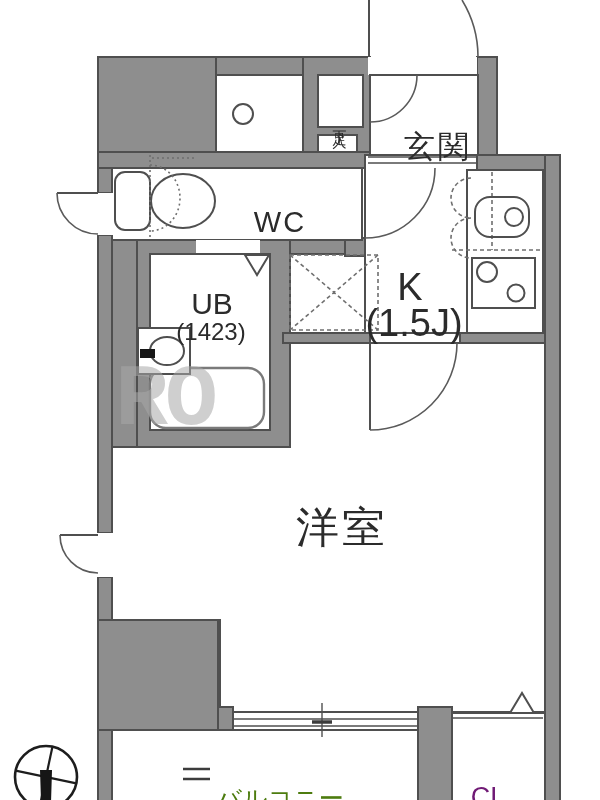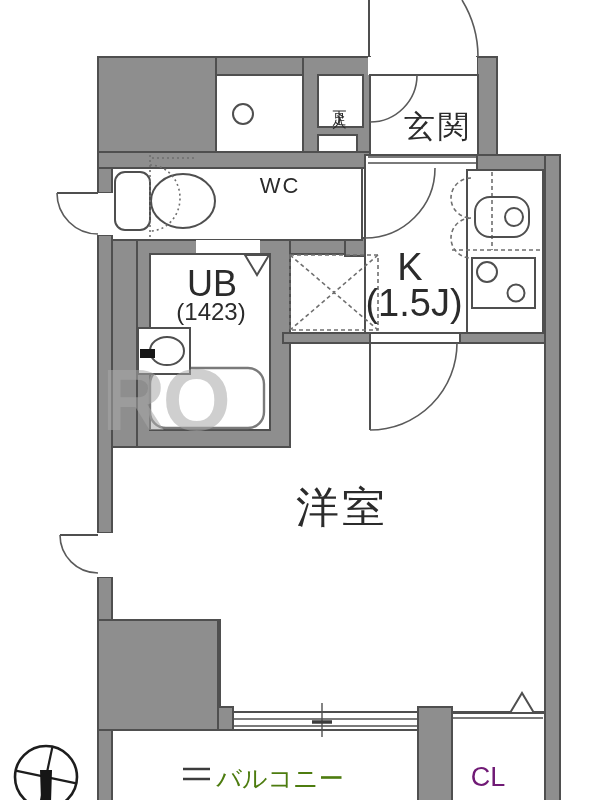--- a/index.html
+++ b/index.html
@@ -13,24 +13,24 @@
   .room{fill:var(--floor);stroke:var(--line);stroke-width:2;}
   .punch{fill:var(--floor);}
   .fix{fill:none;stroke:var(--line);stroke-width:2;}
   .fixw{fill:var(--floor);stroke:var(--line);stroke-width:2;}
   .thin{fill:none;stroke:var(--line);stroke-width:1.4;}
   .door{fill:none;stroke:#5a5a5a;stroke-width:1.6;}
   .dash{fill:none;stroke:#6f6f6f;stroke-width:1.6;stroke-dasharray:4 3;}
   .dot{fill:none;stroke:#6f6f6f;stroke-width:1.6;stroke-dasharray:2 3;}
   .blk{fill:#161616;}
   .lbl{position:absolute;z-index:10;color:var(--ink);white-space:nowrap;
-       transform:translate(-50%,-50%);line-height:1;}
+       transform:translate(-50%,-50%);line-height:1;margin-top:20px;}
   .vert{writing-mode:vertical-rl;letter-spacing:2px;}
   .watermark{position:absolute;z-index:5;color:rgba(168,168,168,0.55);
-       font-weight:700;font-size:88px;letter-spacing:-3px;transform:translate(-50%,-50%);}
+       font-weight:700;font-size:88px;letter-spacing:-3px;transform:translate(-50%,-50%);font-family:Liberation Mono, monospace;}
 </style>
 </head>
 <body>
 
 <div class="plan">
   <svg width="600" height="800" viewBox="0 0 600 800">
 
     <g>
 
       <rect class="wall" x="98" y="57" width="14" height="136"></rect>
@@ -175,23 +175,23 @@
       <polygon class="blk" points="40,770 52,770 51,802 41,802"></polygon>
     </g>
   </svg>
 
   <div class="watermark" style="left:165px;top:400px;">RO</div>
 
   <div class="lbl vert" style="left:340px;top:102px;font-size:14px;">下足入</div>
 
   <div class="lbl" style="left:438px;top:126px;font-size:31px;letter-spacing:3px;">玄関</div>
 
-  <div class="lbl" style="left:280px;top:186px;font-size:22px;letter-spacing:2px;">WC</div>
-
-  <div class="lbl" style="left:212px;top:284px;font-size:36px;text-align:right;">UB</div>
+  <div class="lbl" style="left:280px;top:202px;font-size:29px;letter-spacing:2px;">WC</div>
+
+  <div class="lbl" style="left:212px;top:284px;font-size:30px;text-align:right;">UB</div>
   <div class="lbl" style="left:211px;top:312px;font-size:24px;">(1423)</div>
 
   <div class="lbl" style="left:410px;top:267px;font-size:38px;">K</div>
   <div class="lbl" style="left:414px;top:303px;font-size:38px;">(1.5J)</div>
 
   <div class="lbl" style="left:342px;top:507px;font-size:43px;letter-spacing:3px;text-align:center;">洋室</div>
 
   <div class="lbl" style="left:280px;top:778px;font-size:25px;color:#4d7c0f;">バルコニー</div>
 
   <div class="lbl" style="left:488px;top:777px;font-size:27px;color:#701a75;">CL</div>

